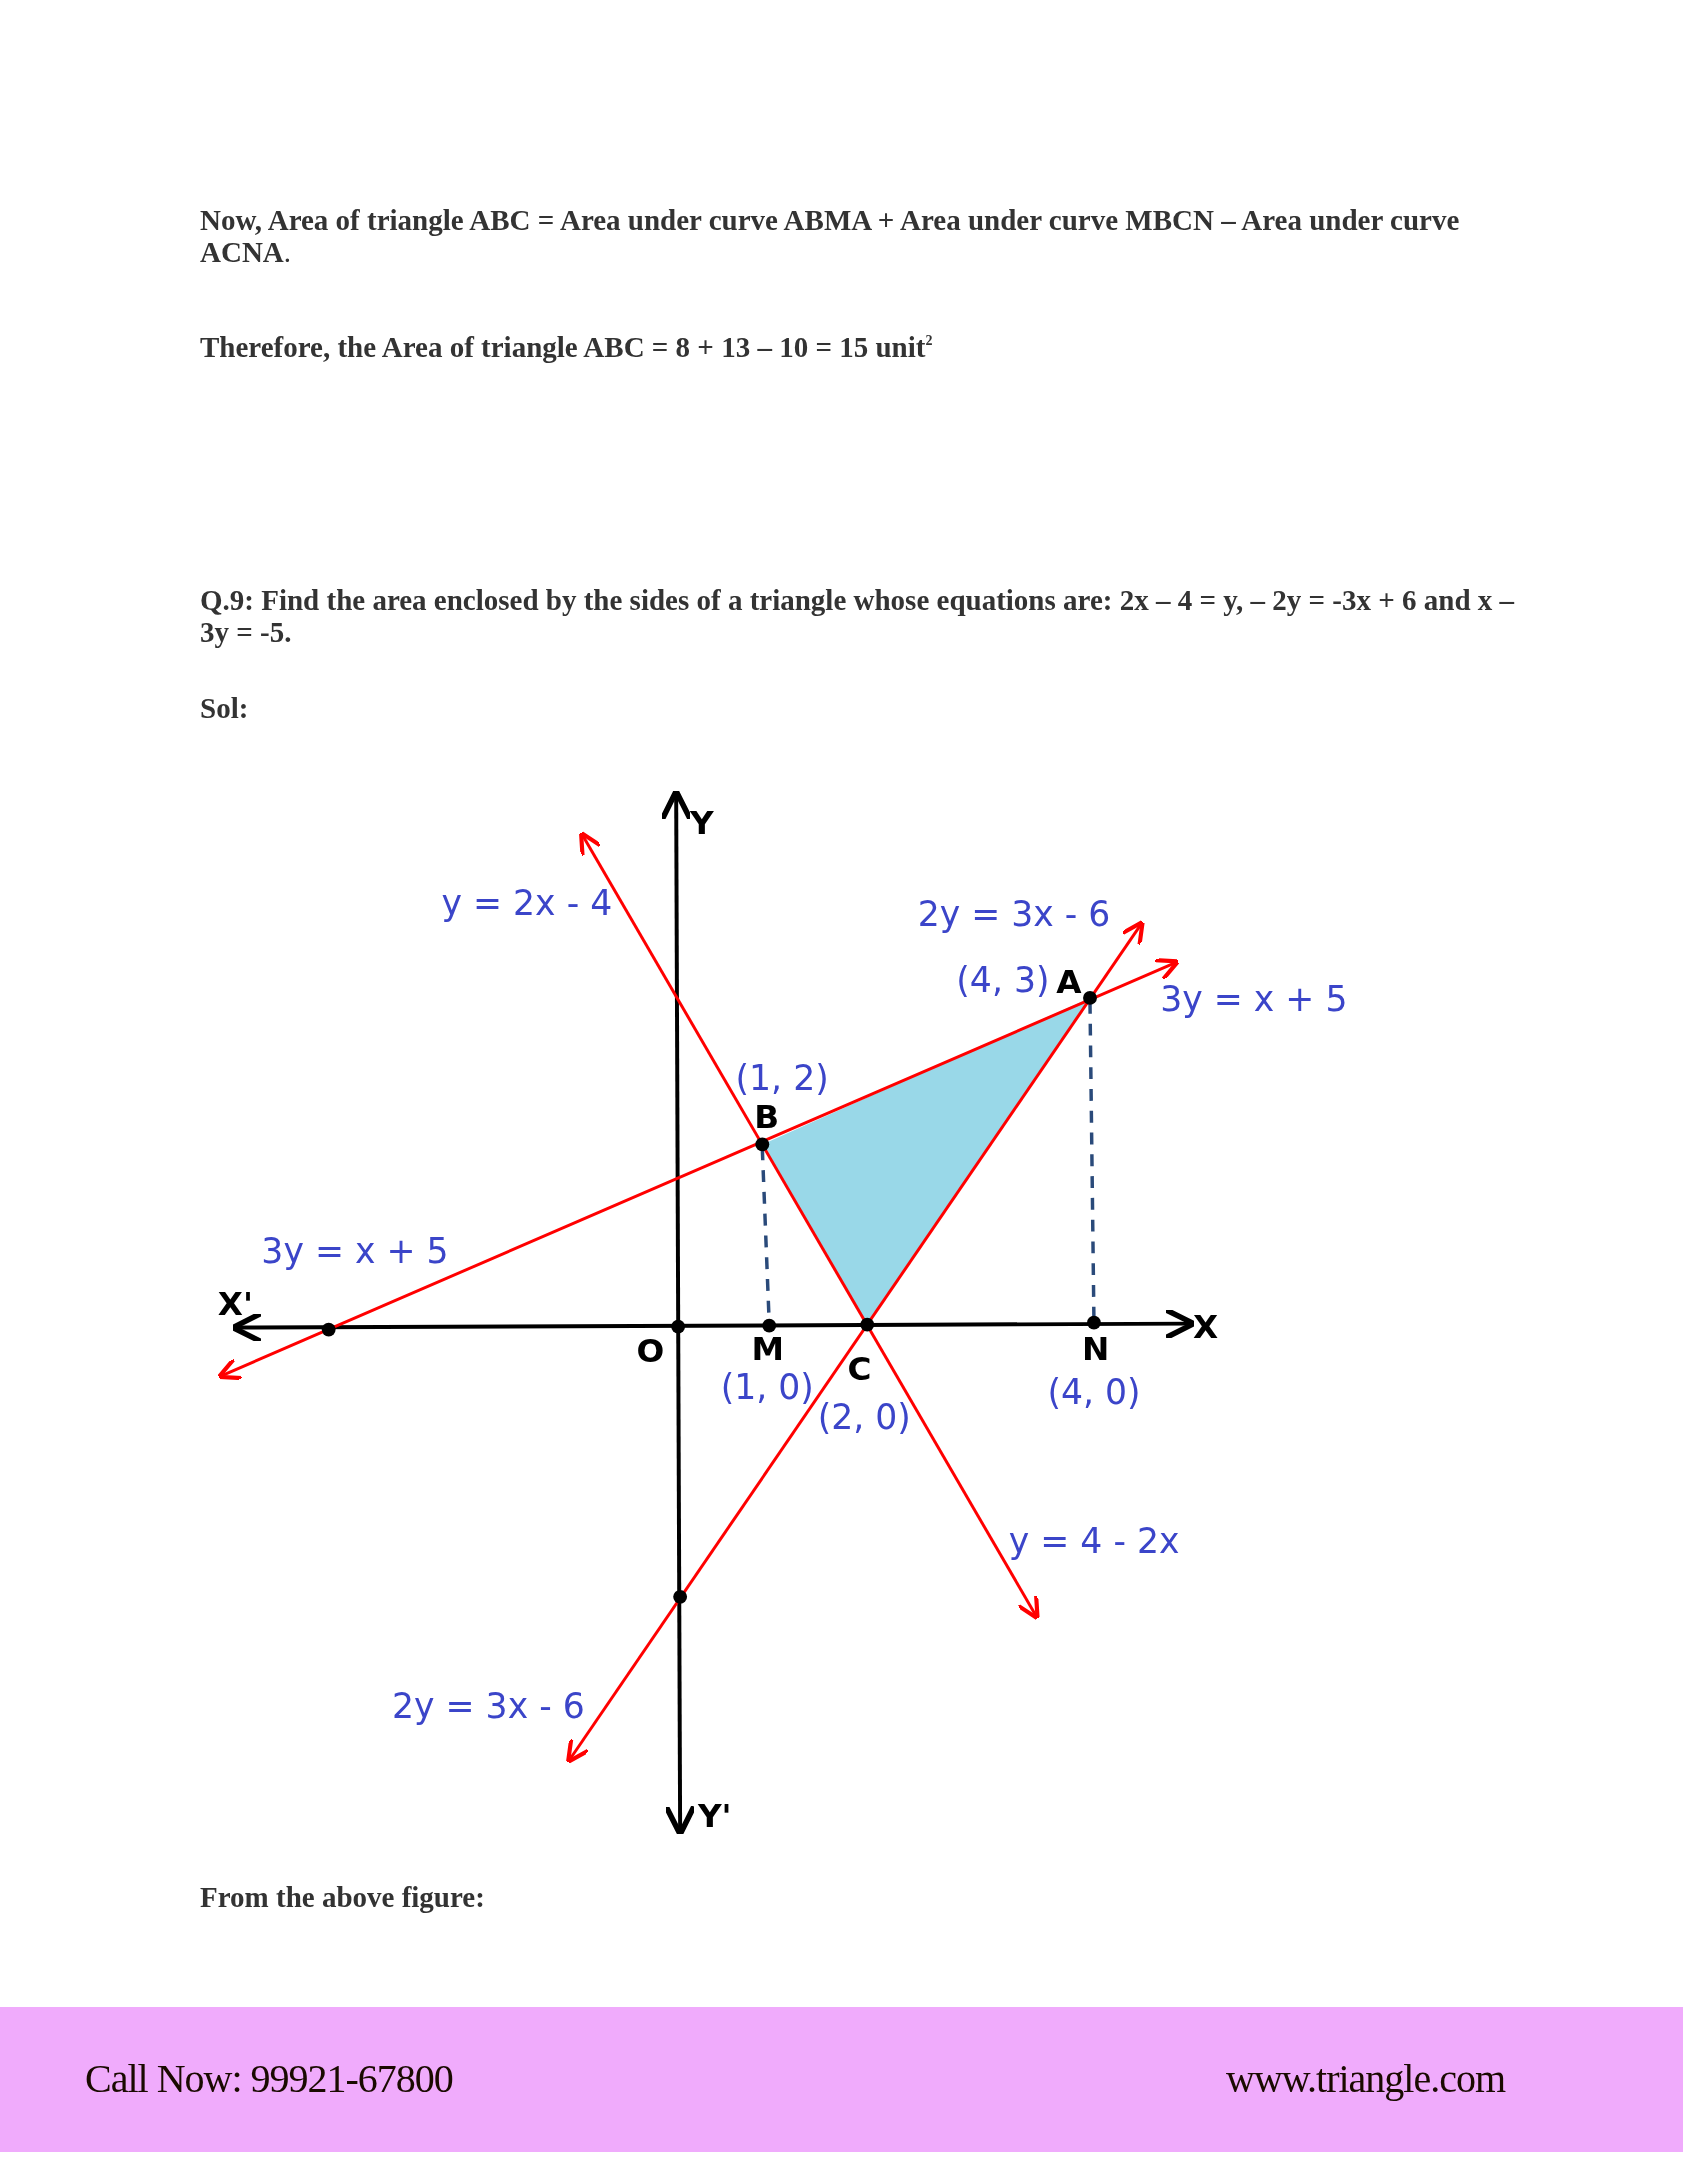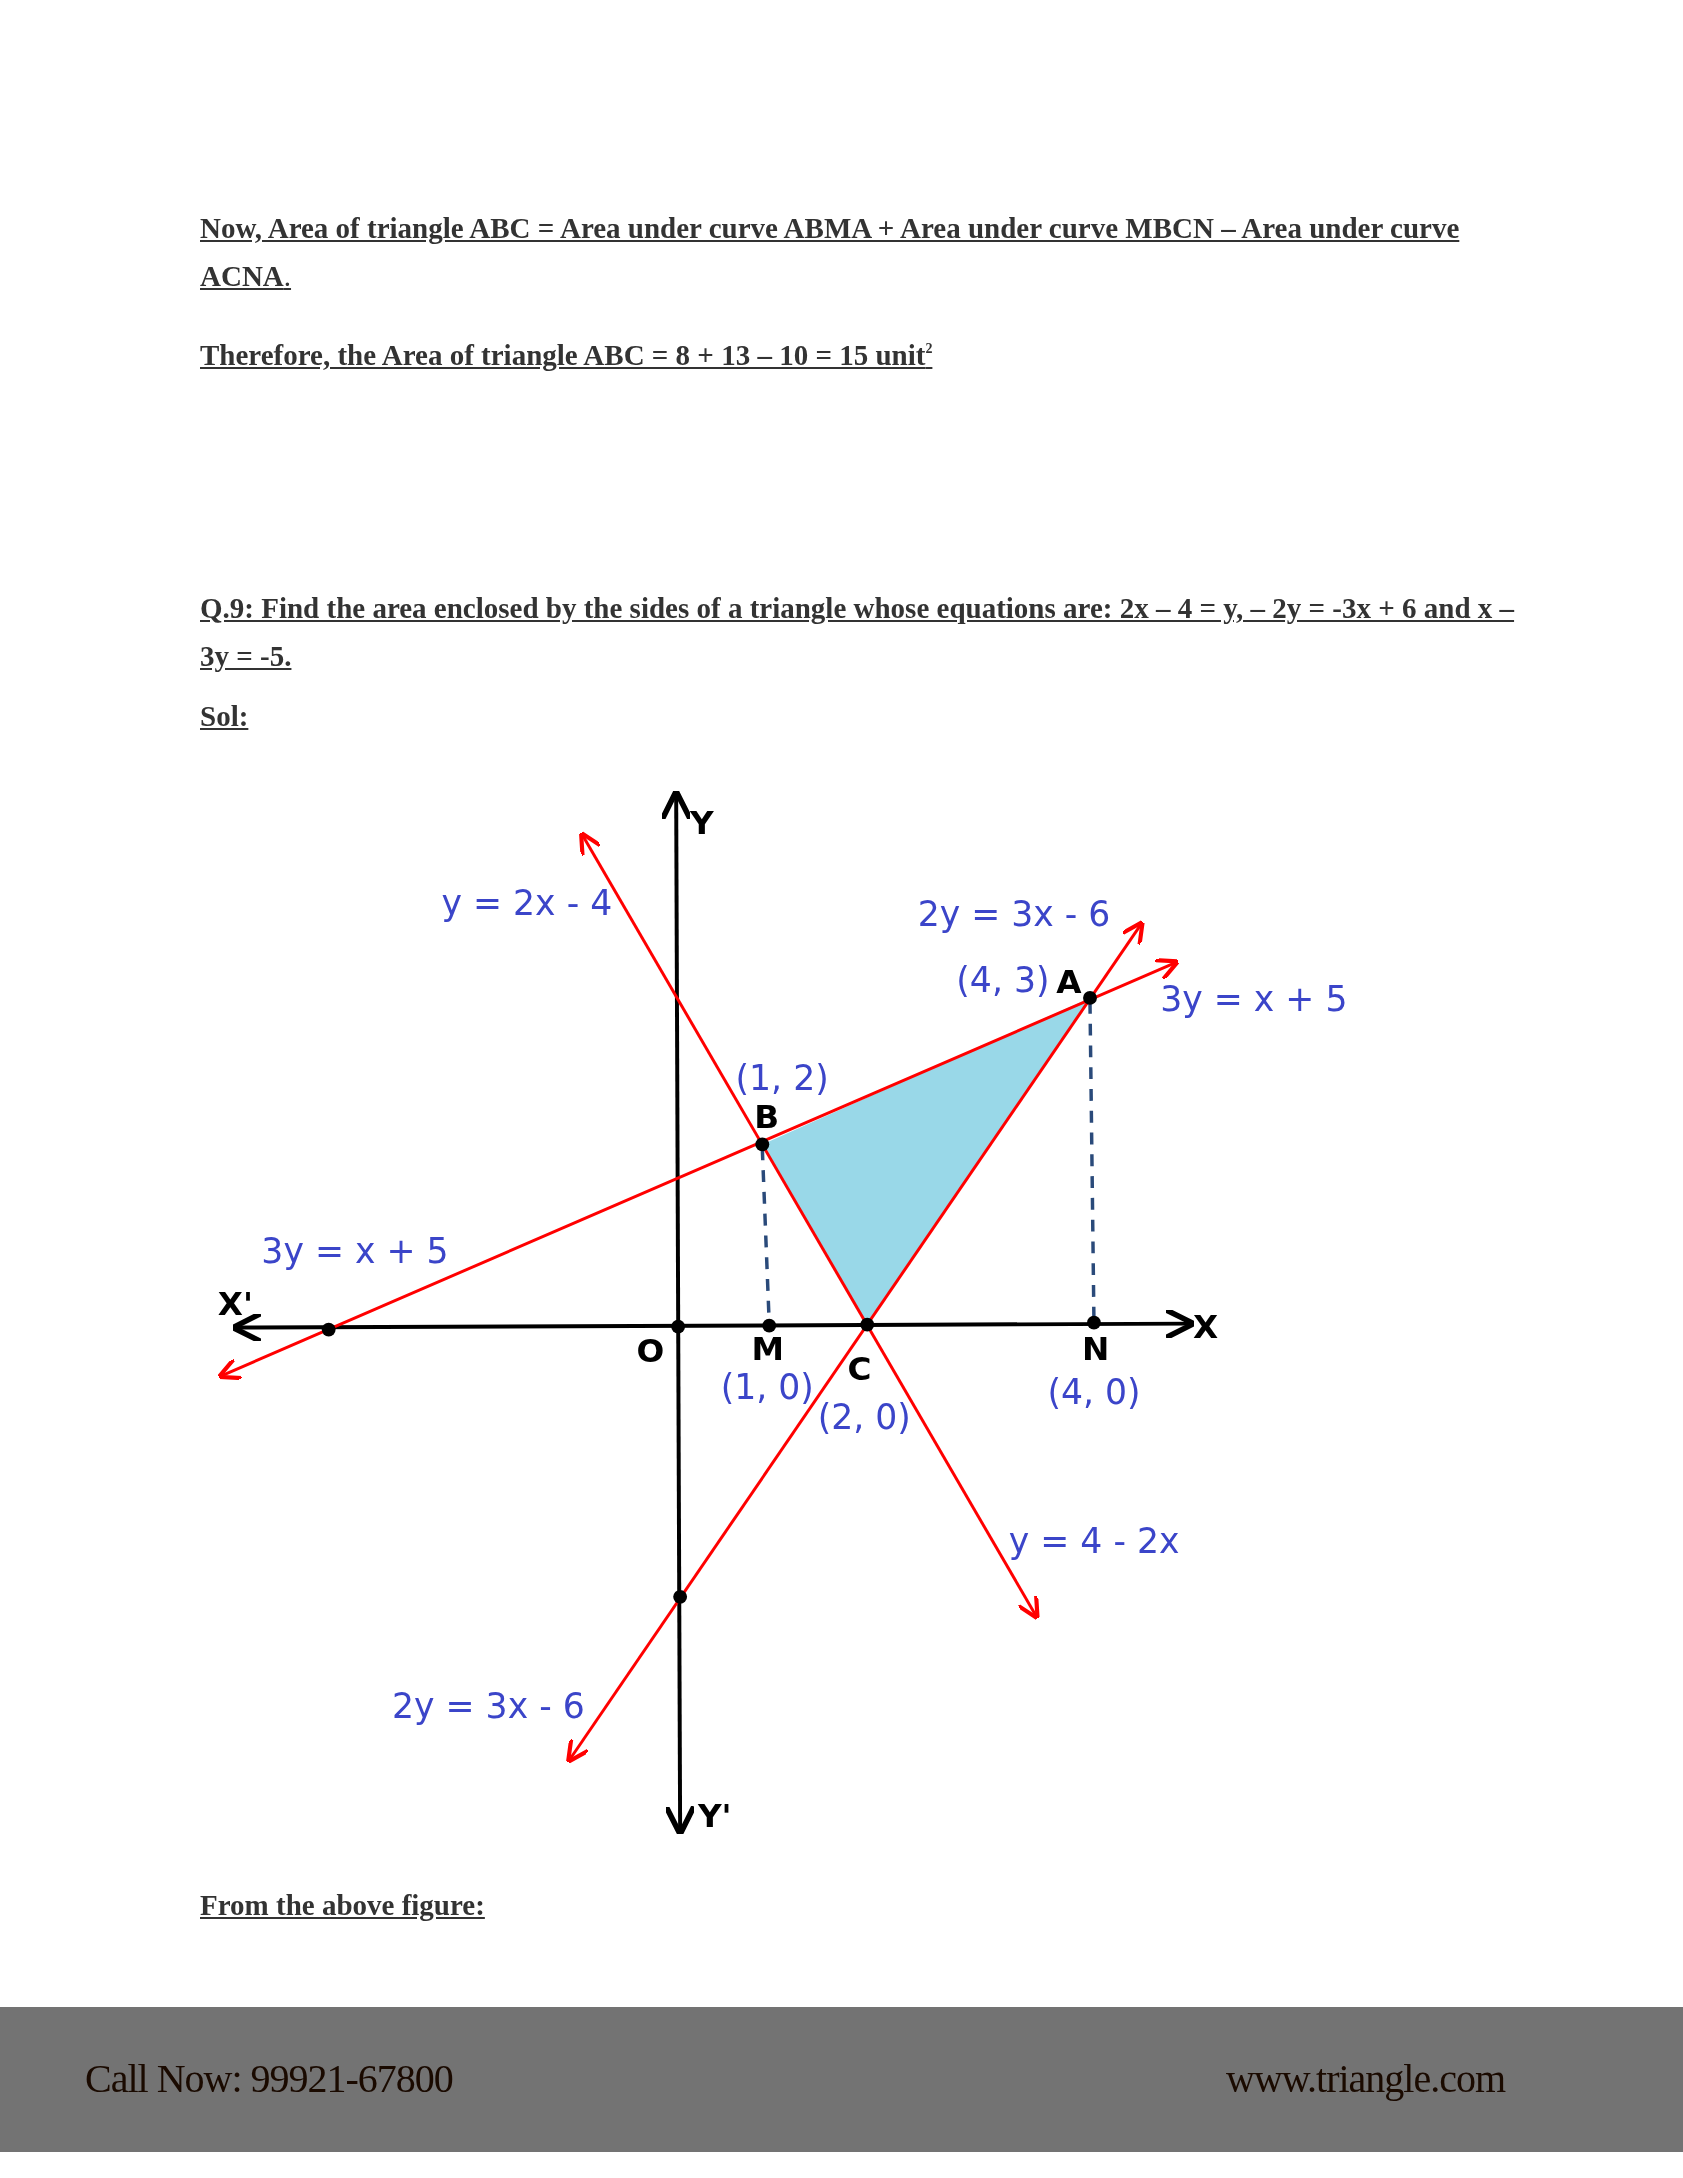--- a/index.html
+++ b/index.html
@@ -1,18 +1,18 @@
 <!DOCTYPE html>
 <html><head>
 <meta charset="utf-8">
 <style>
   html, body { margin:0; padding:0; }
   body { width:1683px; height:2178px; position:relative; background:#ffffff; overflow:hidden;
          font-family:"Liberation Serif", "DejaVu Serif", serif; color:#333333; }
-  .para { position:absolute; left:200px; font-weight:bold; font-size:29px; line-height:48px; color:#333333;text-decoration:underline; }
+  .para { position:absolute; left:200px; font-weight:bold; font-size:29px; line-height:32px; color:#333333; }
   .para .light { font-weight:normal; }
   sup.sq { font-size:14px; vertical-align:12px; }
   #p1 { top:204px; width:1287px; }
   #p2 { top:325px; }
   #q9 { top:536px; width:1327px;margin-top:48px; }
   #sol { top:692px; }
   #from { top:1881px; }
   #diagram { position:absolute; left:0; top:0; }
   .lbl { font-family:"DejaVu Sans", sans-serif; fill:#3b45c9; font-size:35px; }
   .pt { font-family:"DejaVu Sans", sans-serif; fill:#000000; font-size:33px; font-weight:bold; }
@@ -85,17 +85,17 @@
   <text class="lbl" x="1172" y="1021">3y = x + 5</text>
   <text class="lbl" x="264" y="1276">3y = x + 5</text>
   <text class="lbl" x="446" y="924">y = 2x - 4</text>
   <text class="lbl" x="1019" y="1569">y = 4 - 2x</text>
   <text class="lbl" x="927" y="935">2y = 3x - 6</text>
   <text class="lbl" x="396" y="1735">2y = 3x - 6</text>
 </svg>
 
 <div class="para" id="from">From the above figure:</div>
 
-<div id="footer" style="background: #737373;">
+<div id="footer" style="background: #f0abfc;">
   <span class="ft" id="call">Call Now: 99921-67800</span>
   <span class="ft" id="web">www.triangle.com</span>
 </div>
 
 
 </body></html>

